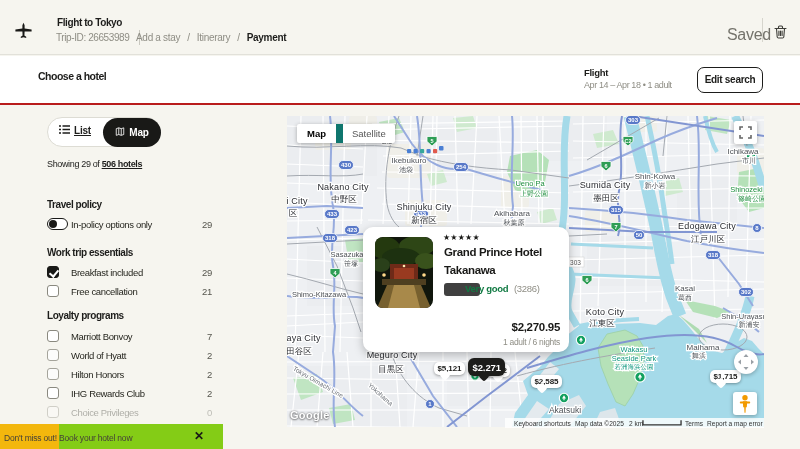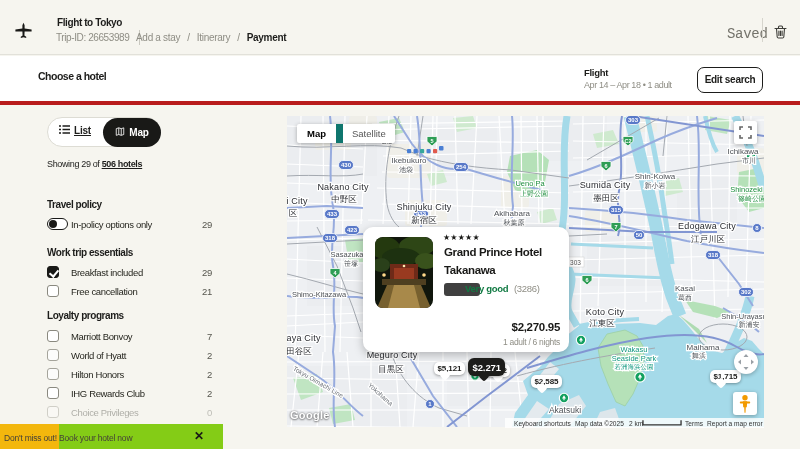--- a/index.html
+++ b/index.html
@@ -9,25 +9,25 @@
   #page { position:relative; width:740px; height:449px;margin-top:8px; }
   
   #hdr { position:absolute; left:0; top:0; width:800px; height:47px;
     background:#f6f5ef; border-bottom:1px solid #e2e1da; }
   #plane { position:absolute; left:15px; top:14px; }
   .h-title { position:absolute; left:57px; top:9px; font-size:10px; letter-spacing:-0.4px; font-weight:bold; color:#1d1d1b; }
   .h-trip  { position:absolute; left:56px; top:24px; font-size:10px; letter-spacing:-0.4px; color:#8f8e85; }
   .h-div1  { position:absolute; left:139px; top:22px; width:1px; height:15px; background:#c9c8c0; }
   .crumbs  { position:absolute; left:136px; top:24px; font-size:10px; letter-spacing:-0.3px; color:#8f8e85; }
   .crumbs b { color:#1d1d1b; }
-  .h-saved { position:absolute; left:727px; top:18px; font-size:14px; letter-spacing:-0.3px; color:#74736b;font-family:Liberation Mono, monospace; }
+  .h-saved { position:absolute; left:727px; top:18px; font-size:16px; letter-spacing:-0.3px; color:#74736b; }
   .h-div2  { position:absolute; left:762px; top:10px; width:1px; height:24px; background:#d6d5cd; }
   
   #sub { position:absolute; left:0; top:48px; width:800px; height:49px;
-    background:#ffffff; border-bottom:4px solid #b91c1c; }
+    background:#ffffff; border-bottom:2px solid #b91c1c; }
   .s-choose { position:absolute; left:38px; top:14px; font-size:10.5px; letter-spacing:-0.5px; font-weight:bold; color:#1d1d1b; }
   .s-tokyo  { position:absolute; left:584px; top:11px; font-size:9.5px; letter-spacing:-0.3px; font-weight:bold; color:#1d1d1b; }
   .s-dates  { position:absolute; left:584px; top:24px; font-size:9px; letter-spacing:-0.4px; color:#8f8e85; }
   .s-edit   { position:absolute; left:697px; top:11px; width:66px; height:26px; background:#fff;
     border:1.5px solid #1d1d1b; border-radius:7px; font-size:10px; letter-spacing:-0.3px; font-weight:bold; color:#1d1d1b;
     text-align:center; line-height:23px; }
   
   .seg { position:absolute; left:47px; top:109px; width:114px; height:30px; background:#fff;
     border:1px solid #dddcd4; border-radius:16px; }
   .seg-map { position:absolute; left:103px; top:110px; width:58px; height:29px; background:#191917;

